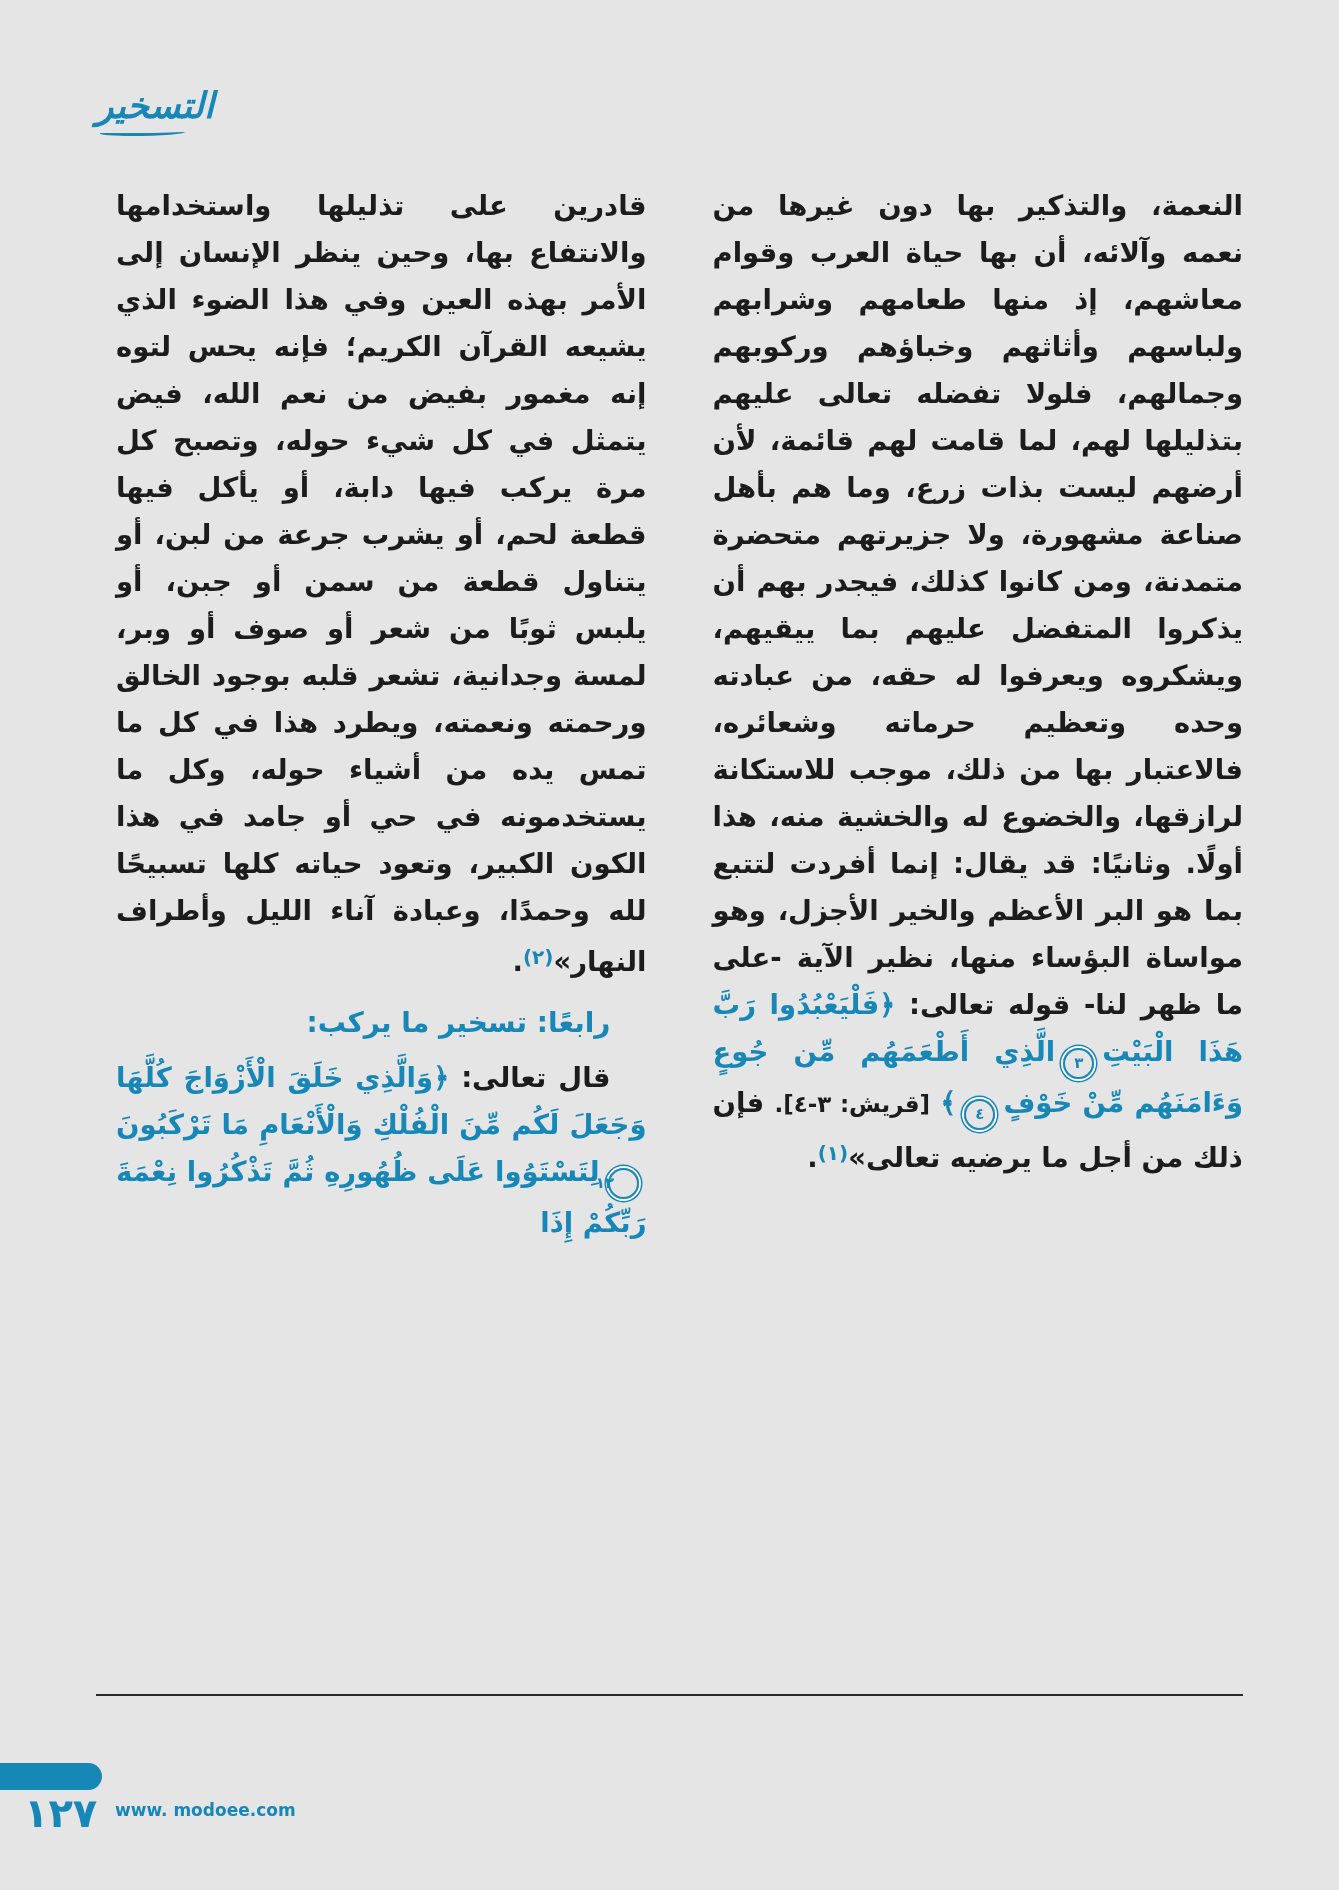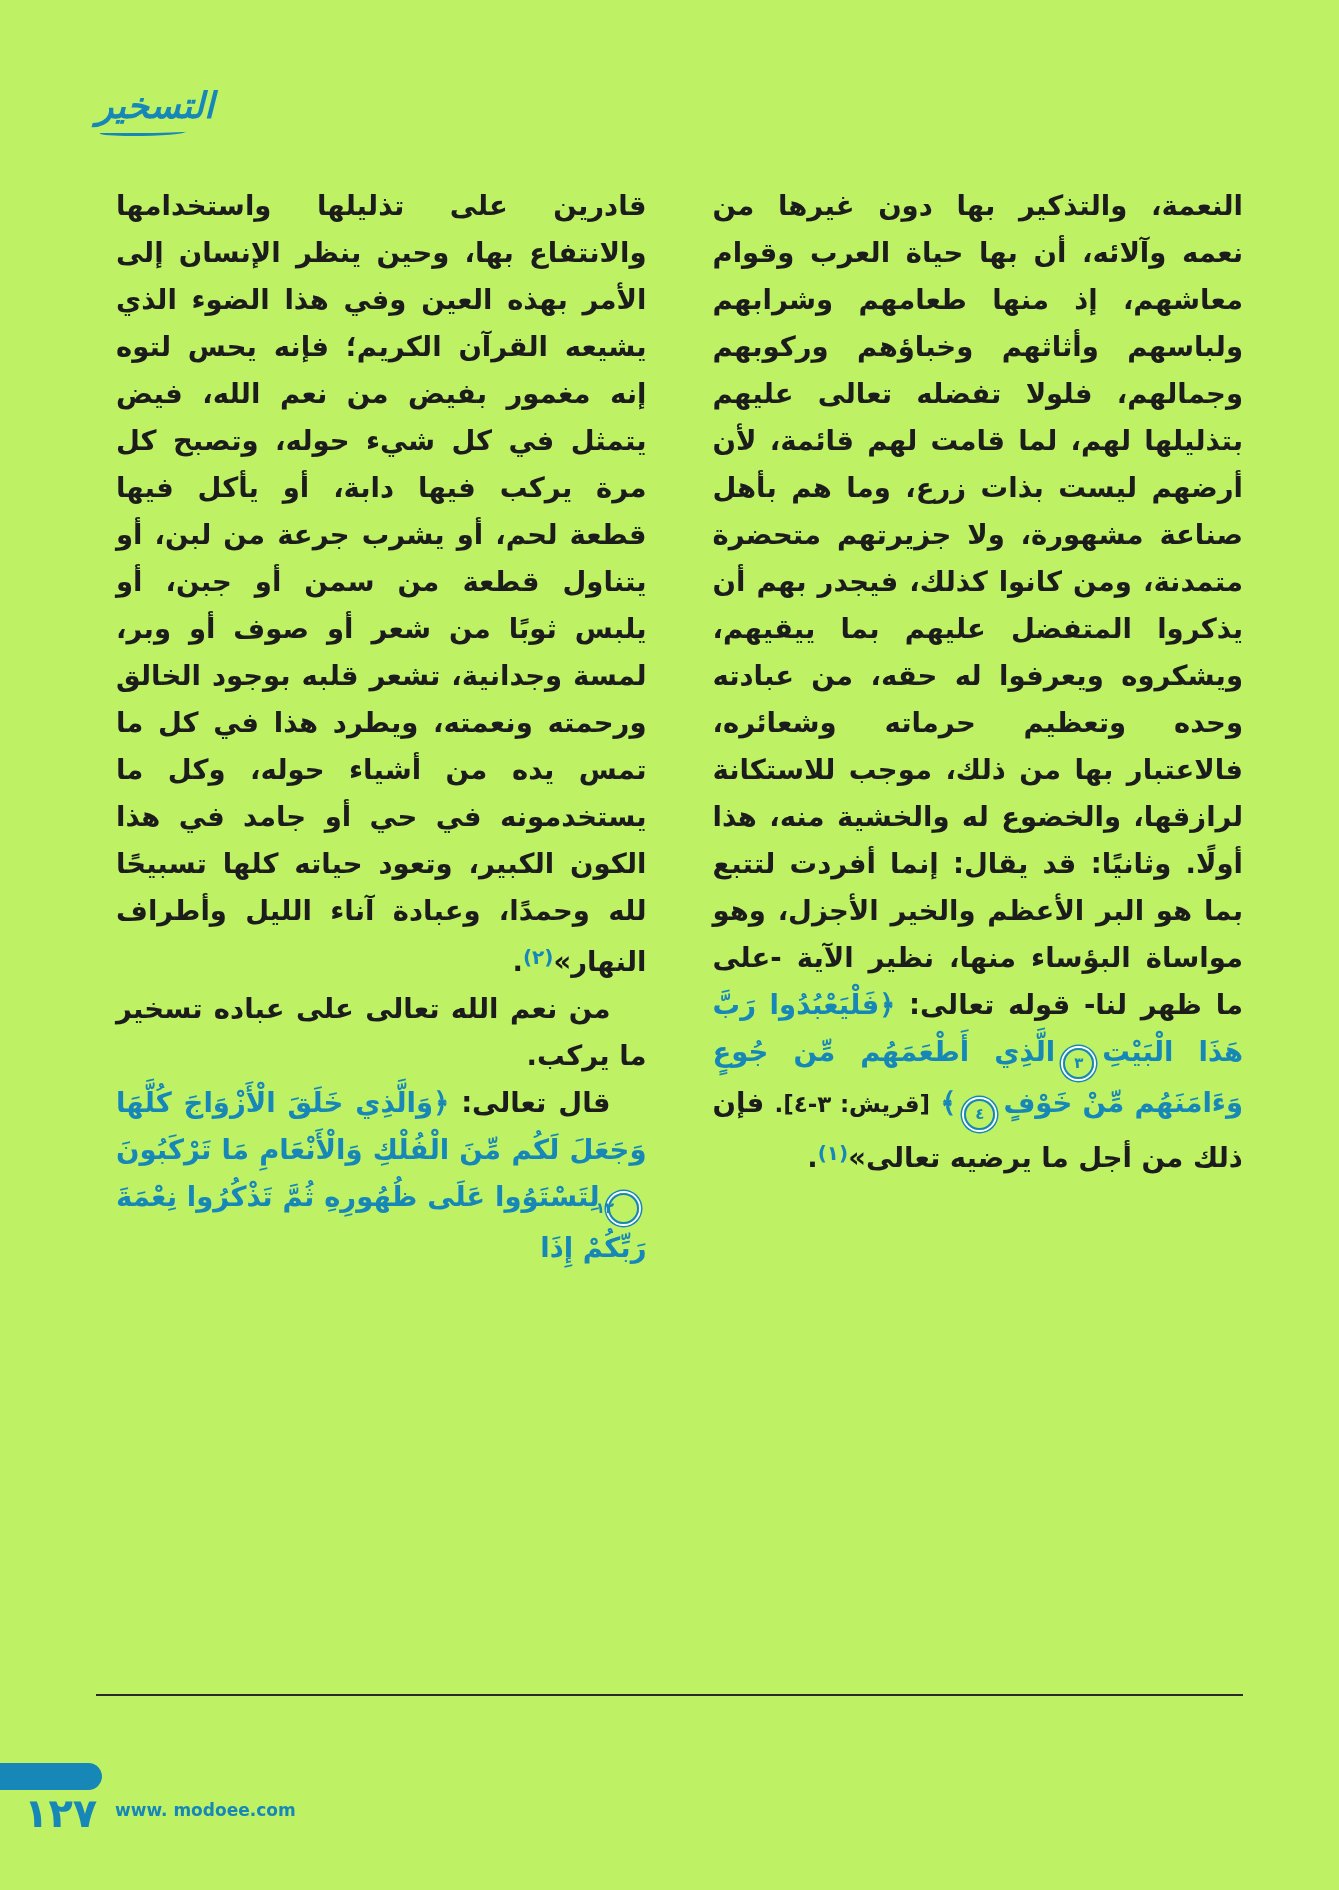--- a/index.html
+++ b/index.html
@@ -1,21 +1,21 @@
 <!DOCTYPE html>
 <html lang="ar" style="--accent: #1787b8; --ink: #1c1c1c;"><head>
 <meta charset="utf-8">
 <style>
   * { margin: 0; padding: 0; box-sizing: border-box; }
   :root { --accent: #1787b8; --ink: #1c1c1c; }
   html, body { background: #ffffff; }
   .page {
     width: 1339px; height: 1890px;
     position: relative; overflow: hidden;
-    background: #bef264;
+    background: #e5e5e5;
     font-family: "DejaVu Sans", sans-serif;
     color: var(--ink);
     padding-left: 40px;
   }
   
   .chapter-header { position: absolute; top: 86px; left: 96px; color: var(--accent); }
   .chapter-title { font-size: 36px; font-weight: bold; font-style: italic; line-height: 1.1; }
   .chapter-underline { margin-top: 3px; margin-left: 4px; width: 86px; height: 7px;
     border-bottom: 3px solid var(--accent); border-radius: 0 0 70% 40%; }
 
@@ -94,23 +94,21 @@
           </span>
           <span class="verse-ref">[قريش: ٣-٤].</span>
           <span>فإن ذلك من أجل ما يرضيه تعالى»</span><span class="fn-marker">(١)</span><span>.</span>
         </p>
       </div>
 
       <div class="col">
         <p class="para">
           <span>قادرين على تذليلها واستخدامها والانتفاع بها، وحين ينظر الإنسان إلى الأمر بهذه العين وفي هذا الضوء الذي يشيعه القرآن الكريم؛ فإنه يحس لتوه إنه مغمور بفيض من نعم الله، فيض يتمثل في كل شيء حوله، وتصبح كل مرة يركب فيها دابة، أو يأكل فيها قطعة لحم، أو يشرب جرعة من لبن، أو يتناول قطعة من سمن أو جبن، أو يلبس ثوبًا من شعر أو صوف أو وبر، لمسة وجدانية، تشعر قلبه بوجود الخالق ورحمته ونعمته، ويطرد هذا في كل ما تمس يده من أشياء حوله، وكل ما يستخدمونه في حي أو جامد في هذا الكون الكبير، وتعود حياته كلها تسبيحًا لله وحمدًا، وعبادة آناء الليل وأطراف النهار»</span><span class="fn-marker">(٢)</span><span>.</span>
         </p>
-        <p class="para indent">
-          <span>من نعم الله تعالى على عباده تسخير ما يركب.</span>
-        </p>
+        <h2 class="subheading">رابعًا: تسخير ما يركب:</h2>
         <p class="para indent">
           <span>قال تعالى:</span>
           <span class="quran">
             <span>﴿</span><span>وَالَّذِي خَلَقَ الْأَزْوَاجَ كُلَّهَا وَجَعَلَ لَكُم مِّنَ الْفُلْكِ وَالْأَنْعَامِ مَا تَرْكَبُونَ</span><span class="ayah-marker">١٢</span><span>لِتَسْتَوُوا عَلَى ظُهُورِهِ ثُمَّ تَذْكُرُوا نِعْمَةَ رَبِّكُمْ إِذَا</span>
           </span>
         </p>
       </div>
 
     </div>
   </div>

